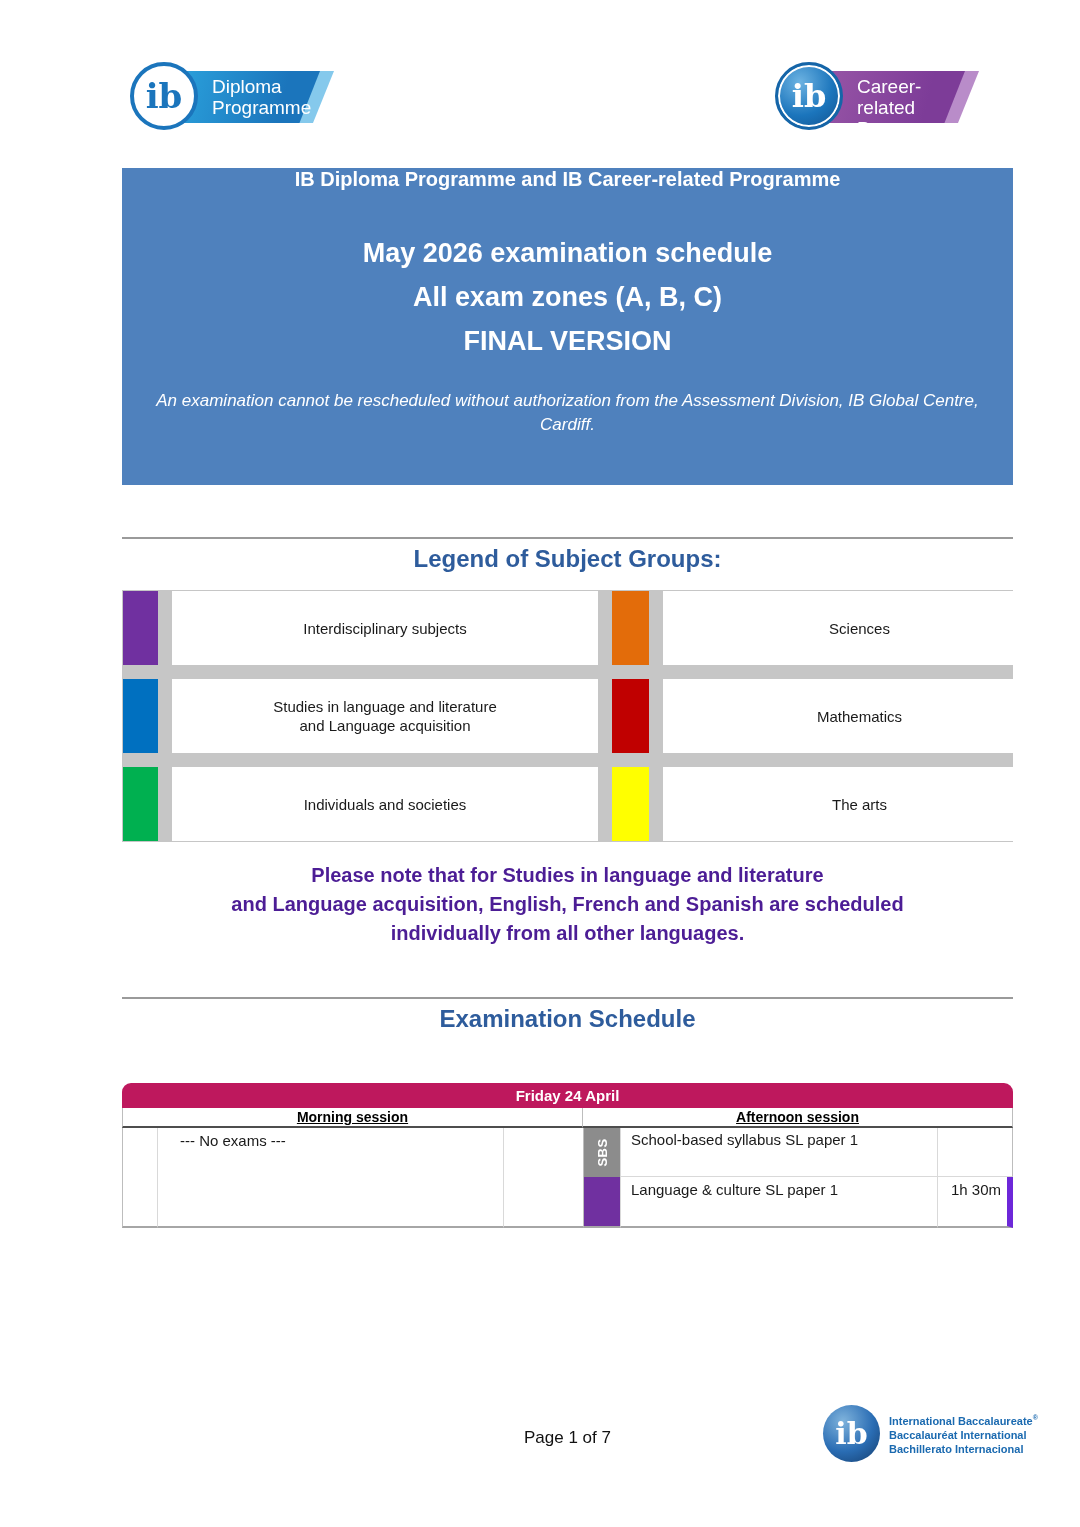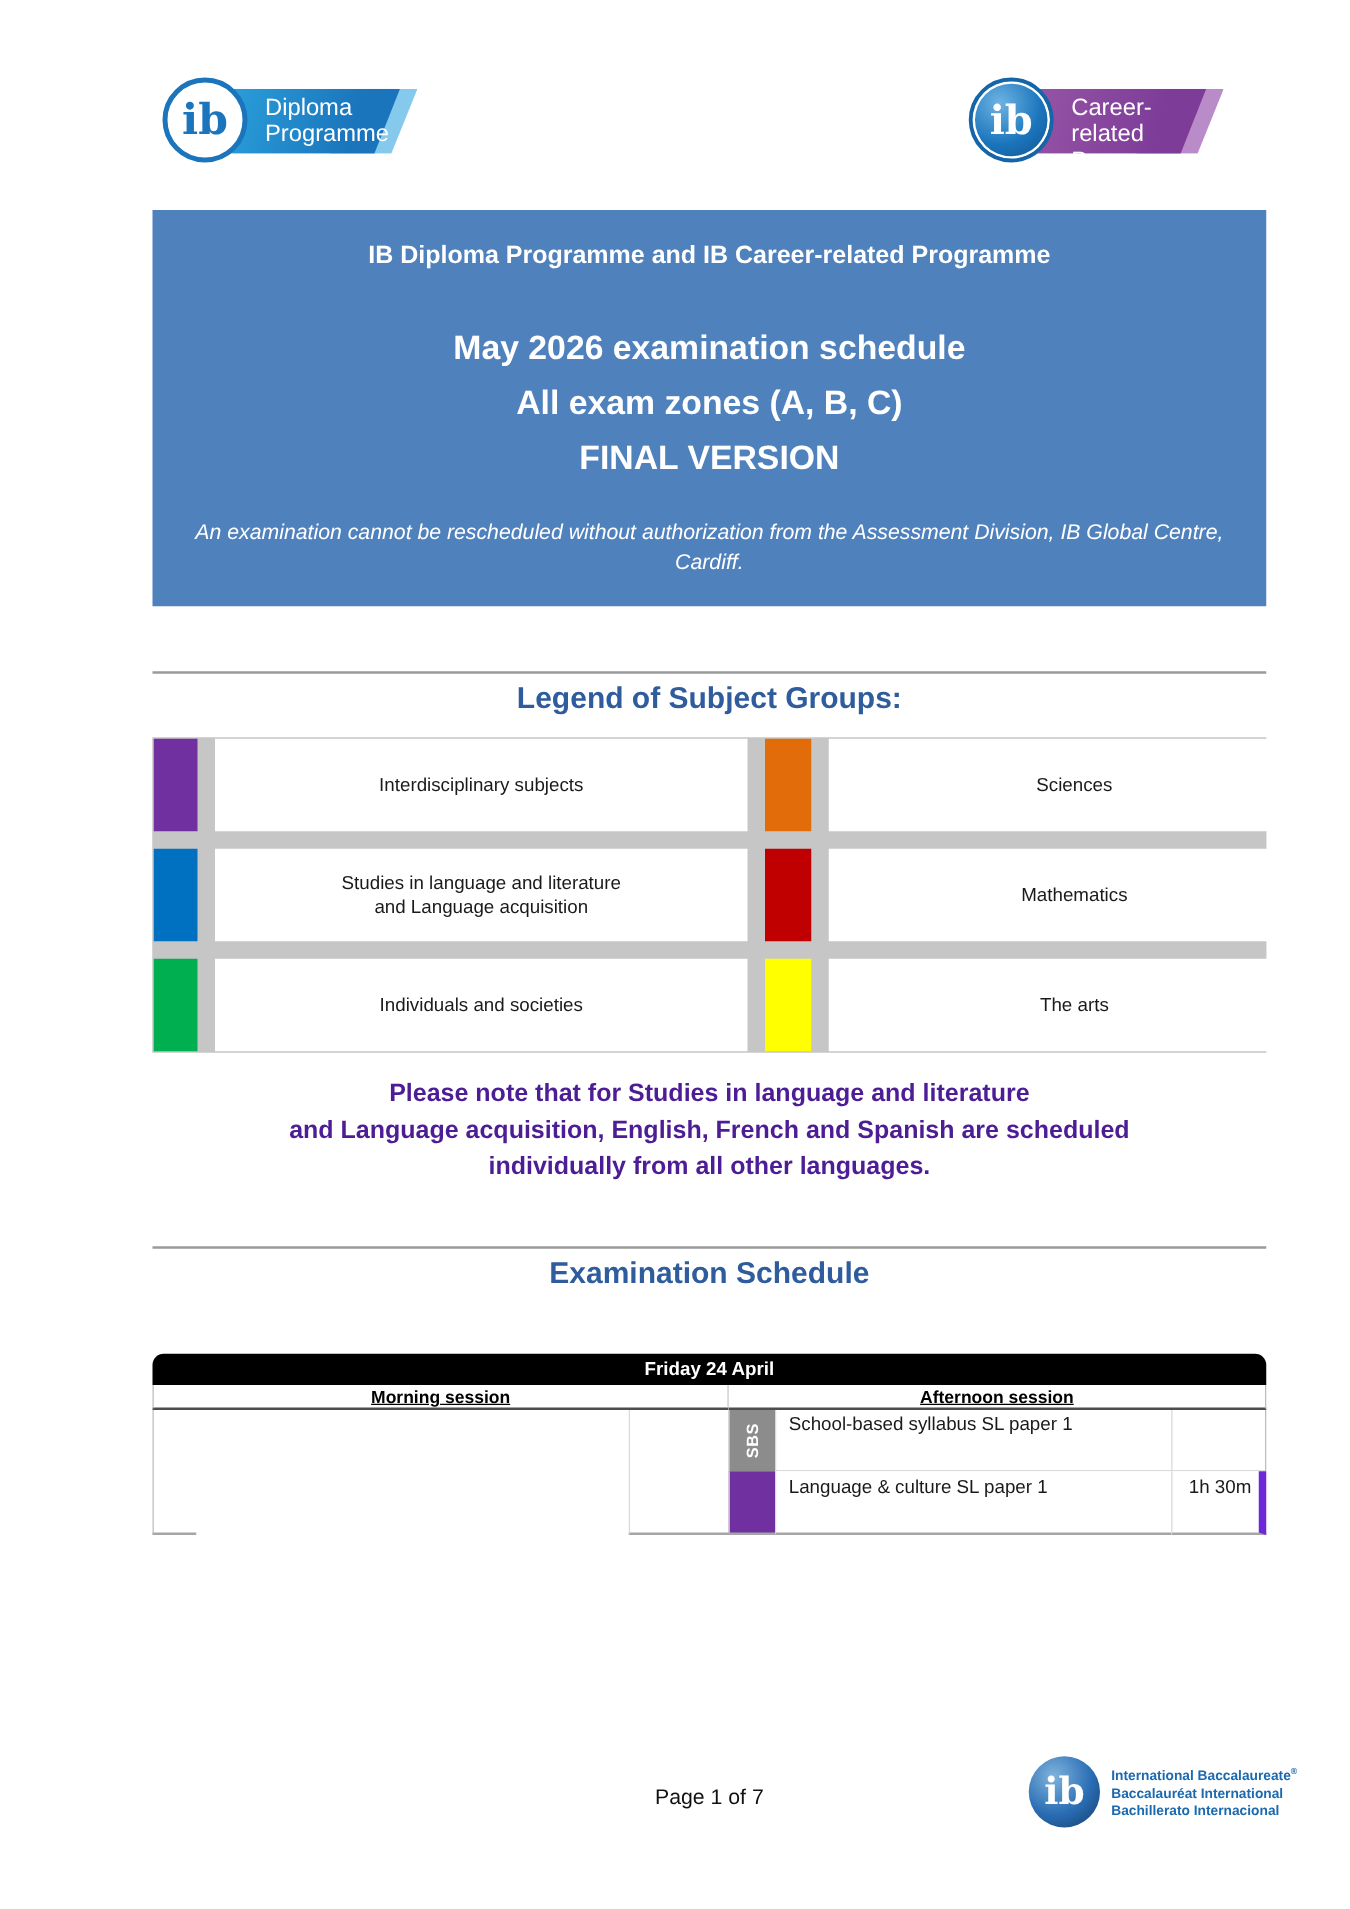--- a/index.html
+++ b/index.html
@@ -23,21 +23,21 @@
   .ribbon-text { position:absolute; left:50px; top:5px; color:#ffffff; font-size:19px; line-height:21px; }
   .ib-circle { position:absolute; left:0; top:0; width:68px; height:68px; border-radius:50%;
                display:flex; align-items:center; justify-content:center;
                font-family:"DejaVu Serif", serif; font-weight:bold; }
   .ib-circle.outline { background:#ffffff; border:4px solid #1b75bc; color:#1b75bc; font-size:34px; }
   .ib-circle.filled  { background:radial-gradient(circle at 35% 28%, #6db3e2 0%, #1b75bc 55%, #11508c 100%);
                        border:3px solid #1565a8; box-shadow:inset 0 0 0 2px #ffffff;
                        color:#ffffff; font-size:32px; }
 
   
-  .banner { margin-top:36px; height:317px; color:#ffffff; text-align:center; padding-top:25px; }
+  .banner { margin-top:36px; height:317px; color:#ffffff; text-align:center; }
   .banner-subtitle { font-size:20px; font-weight:bold; }
   .banner-titles { margin-top:40px; font-size:27px; font-weight:bold; line-height:44px; }
   .banner-note { margin-top:26px; font-style:italic; font-size:17px; line-height:24px; }
 
   
   .rule { border:none; border-top:2px solid #9a9a9a; }
   .rule1 { margin-top:52px; }
   .rule2 { margin-top:49px; }
   .section-heading { margin-top:6px; height:30px; color:#2e5c9c; font-size:24px;
                      font-weight:bold; text-align:center; }
@@ -167,25 +167,26 @@
     <div class="language-note">
       <span>Please note that for Studies in language and literature</span><br>
       <span>and Language acquisition, English, French and Spanish are scheduled</span><br>
       <span>individually from all other languages.</span>
     </div>
 
     <hr class="rule rule2">
     <h2 class="section-heading">Examination Schedule</h2>
 
     <div class="exam-grid">
-      <div class="eg-datebar" style="background-color: #000000;">Friday 24 April</div>
+      <div class="eg-datebar" style="background-color: #be185d;">Friday 24 April</div>
       <div class="eg-session eg-s-morning">Morning session</div>
       <div class="eg-session eg-s-afternoon">Afternoon session</div>
 
       <div class="eg-cell eg-m-swatch"></div>
+      <div class="eg-cell eg-m-text">--- No exams ---</div>
       <div class="eg-cell eg-m-dur"></div>
 
       <div class="eg-cell eg-a-swatch1" style="background-color: rgb(140, 140, 140);">
         <span class="vtext">SBS</span>
       </div>
       <div class="eg-cell eg-a-text1">School-based syllabus SL paper 1</div>
       <div class="eg-cell eg-a-dur1"></div>
 
       <div class="eg-cell eg-a-swatch2" style="background-color: rgb(112, 48, 160);"></div>
       <div class="eg-cell eg-a-text2">Language &amp; culture SL paper 1</div>

